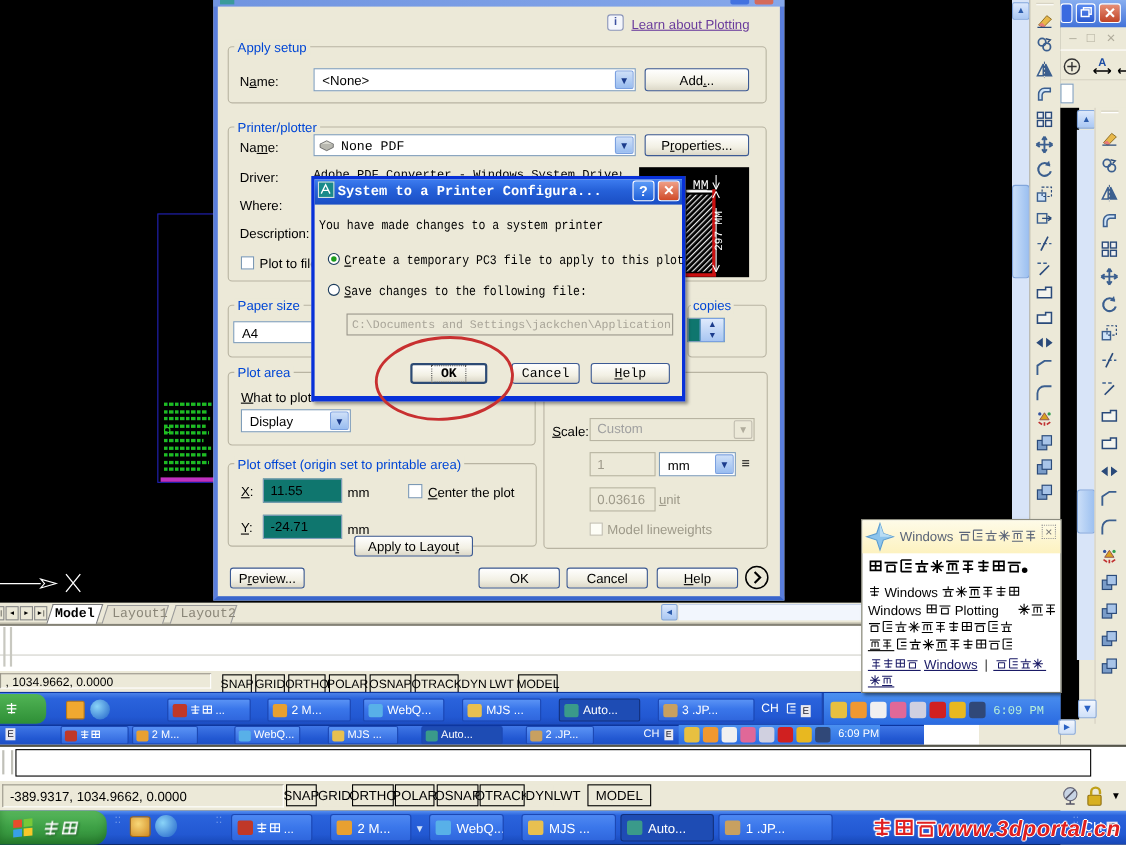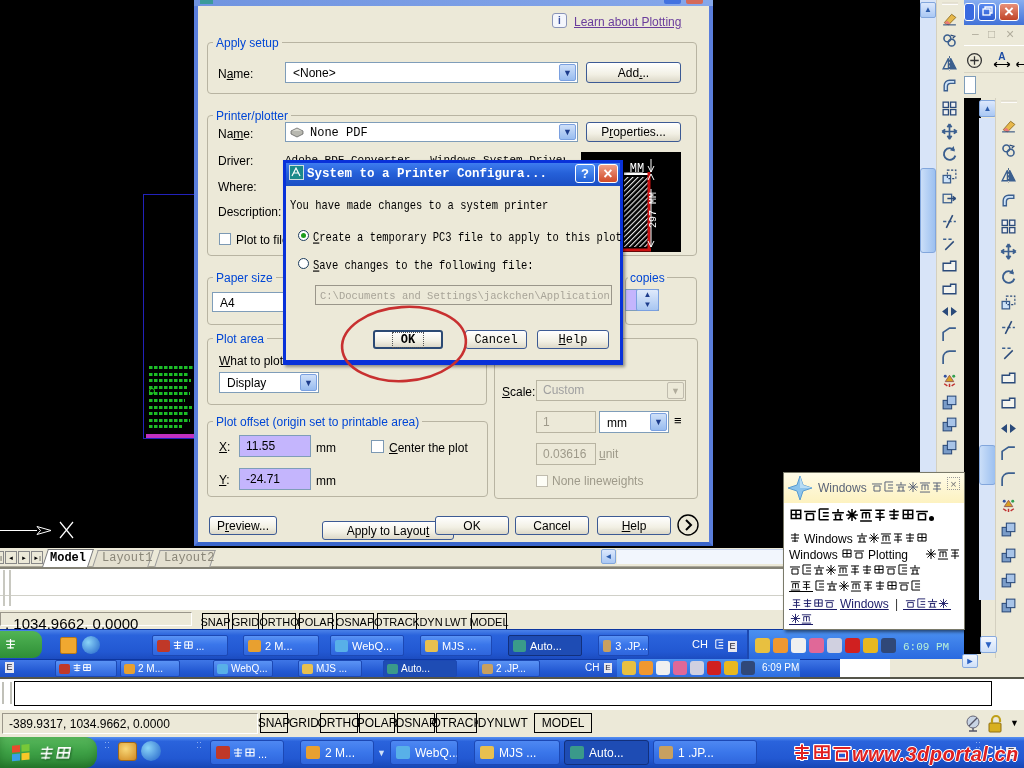--- a/index.html
+++ b/index.html
@@ -1,21 +1,21 @@
 <!DOCTYPE html>
 <html><head><meta charset="utf-8"><style>
 *{margin:0;padding:0;box-sizing:border-box}
 html,body{width:1024px;height:768px;overflow:hidden}
 body{font-family:"Liberation Sans",sans-serif;background:#000;position:relative}
 .a{position:absolute}
 .beige{background:#ece9d8}
 .lbl{font-size:12px;color:#000}
 .blbl{font-size:12px;color:#0046d5}
 .grp{border:1px solid #b8b4a2;border-radius:4px}
-.tbox{background:#c4b5fd;border:1px solid #7f9db9;font-size:12px;color:#000;padding:2px 0 0 6px}
+.tbox{background:#0f766e;border:1px solid #7f9db9;font-size:12px;color:#000;padding:2px 0 0 6px}
 .dbox{background:#ece9d8;border:1px solid #b8b4a2;font-size:12px;color:#9e9a8a;padding:2px 0 0 6px}
 .xpbtn{background:linear-gradient(180deg,#ffffff 0%,#f2f0e4 60%,#dcd8c8 100%);border:1px solid #3c5a94;border-radius:3px;font-size:12px;color:#000;text-align:center;display:flex;align-items:center;justify-content:center}
 .combo{background:#fff;border:1px solid #7f9db9;font-size:12px;color:#000}
 .carr{position:absolute;right:1px;top:1px;bottom:1px;width:17px;background:linear-gradient(180deg,#cfe0f8,#98bcf0);border:1px solid #7aa0e0;border-radius:2px;display:flex;align-items:center;justify-content:center;color:#1c3c8c;font-size:9px}
 .carrg{background:#ece9d8;border:1px solid #c0bcae;color:#b0ac9c}
 u{text-decoration:underline}
 .mono{font-family:"Liberation Mono",monospace}
 .sb{border:1px solid #000;font-size:11px;display:flex;align-items:center;justify-content:center;background:#ece9d8;color:#000}
 .tbtn{position:absolute;height:22px;top:3px;background:linear-gradient(180deg,#5a93f5 0%,#3a76ea 45%,#2f66dd 100%);border:1px solid #1c48b4;border-radius:2px;color:#fff;font-size:11px;display:flex;align-items:center;padding-left:4px;overflow:hidden;white-space:nowrap}
 .tbtn.on{background:#1e4cb4;border-color:#12307c}
@@ -108,23 +108,23 @@
 <div class="a lbl" style="left:316px;top:474px">mm</div>
 <div class="a grp" style="left:494px;top:338px;width:204px;height:161px"></div>
 <div class="a lbl" style="left:502px;top:385px"><u>S</u>cale:</div>
 <div class="a dbox" style="left:536px;top:380px;width:150px;height:21px;color:#a0a0a0">Custom<span class="carr carrg">▼</span></div>
 <div class="a dbox" style="left:536px;top:411px;width:60px;height:22px;padding-top:3px">1</div>
 <div class="a combo" style="left:599px;top:411px;width:70px;height:22px;padding:4px 0 0 7px">mm<span class="carr">▼</span></div>
 <div class="a" style="left:674px;top:413px;font-size:13px;color:#000">≡</div>
 <div class="a dbox" style="left:536px;top:443px;width:60px;height:22px;padding-top:3px">0.03616</div>
 <div class="a" style="left:599px;top:447px;font-size:12px;color:#9e9a8a"><u>u</u>nit</div>
 <div class="a" style="left:536px;top:475px;width:12px;height:12px;background:#fdfdf6;border:1px solid #c0bcae"></div>
-<div class="a" style="left:552px;top:474px;font-size:12px;color:#9e9a8a">None lineweights</div>
+<div class="a" style="left:552px;top:474px;font-size:12px;color:#9e9a8a">Model lineweights</div>
 <div class="a xpbtn" style="left:209px;top:516px;width:68px;height:19px">P<u>r</u>eview...</div>
-<div class="a xpbtn" style="left:322px;top:521px;width:132px;height:19px">Apply to Layou<u>t</u></div>
+<div class="a xpbtn" style="left:322px;top:487px;width:108px;height:19px">Apply to Layou<u>t</u></div>
 <div class="a xpbtn" style="left:435px;top:516px;width:74px;height:19px">OK</div>
 <div class="a xpbtn" style="left:515px;top:516px;width:74px;height:19px">Cancel</div>
 <div class="a xpbtn" style="left:597px;top:516px;width:74px;height:19px"><u>H</u>elp</div>
 <svg class="a" style="left:676px;top:513px" width="24" height="24" viewBox="0 0 24 24">
     <circle cx="12" cy="12" r="10" fill="none" stroke="#000" stroke-width="1.4"></circle>
     <path d="M10 7 L15 12 L10 17" fill="none" stroke="#000" stroke-width="2"></path>
   </svg>
 <div class="a" style="left:283px;top:160px;width:340px;height:205px;background:#ece9d8;border:3px solid #0831d9;border-bottom:5px solid #0831d9;box-shadow:2px 2px 3px rgba(0,0,0,.4)"></div>
 <div class="a" style="left:286px;top:163px;width:334px;height:23px;background:linear-gradient(180deg,#3d7cf0 0%,#2560d8 45%,#1a4ec4 100%)"></div>
 <div class="a" style="left:289px;top:165px;width:15px;height:15px;background:#1a8a8a;border:1px solid #d0e0e0"></div>
@@ -365,21 +365,21 @@
 <div class="a" style="left:31px;top:551px;width:12px;height:13px;background:#ece9d8;border:1px solid #888;font-size:6px;text-align:center;line-height:12px;color:#000">►|</div>
 <div class="a" style="left:45px;top:549px;width:46px;height:18px;background:#fff;border:1px solid #777;border-bottom:0;transform:skewX(-18deg);"></div>
 <div class="a mono" style="left:50px;top:551px;font-size:12px;font-weight:bold;color:#000">Model</div>
 <div class="a" style="left:95px;top:550px;width:56px;height:17px;background:#e4e0d0;border:1px solid #999;border-bottom:0;transform:skewX(-18deg)"></div>
 <div class="a mono" style="left:102px;top:551px;font-size:12px;color:#8a8678">Layout1</div>
 <div class="a" style="left:157px;top:550px;width:56px;height:17px;background:#e4e0d0;border:1px solid #999;border-bottom:0;transform:skewX(-18deg)"></div>
 <div class="a mono" style="left:164px;top:551px;font-size:12px;color:#8a8678">Layout2</div>
 <div class="a" style="left:601px;top:549px;width:15px;height:15px;background:linear-gradient(180deg,#dce8fc,#aac8f4);border:1px solid #82a6dc;border-radius:2px;color:#2c5cac;font-size:8px;text-align:center;line-height:13px">◄</div>
 <div class="a" style="left:617px;top:549px;width:347px;height:15px;background:#f2f6fd;border-top:1px solid #c8d4ec"></div>
 <div class="a beige" style="left:0;top:610px;width:964px;height:22px"></div>
-<div class="a" style="left:0;top:612px;width:192px;height:14px;border:1px solid;border-color:#9a968a #fff #fff #9a968a;font-size:15px;color:#000;padding:2px 0 0 4px;font-family:'Liberation Sans'">,  1034.9662,  0.0000</div>
+<div class="a" style="left:0;top:612px;width:192px;height:14px;border:1px solid;border-color:#9a968a #fff #fff #9a968a;font-size:11px;color:#000;padding:2px 0 0 4px;font-family:'Liberation Sans'">,  1034.9662,  0.0000</div>
 <div class="a sb" style="left:202px;top:613px;width:27px;height:17px;">SNAP</div>
 <div class="a sb" style="left:232px;top:613px;width:27px;height:17px;">GRID</div>
 <div class="a sb" style="left:262px;top:613px;width:34px;height:17px;">ORTHO</div>
 <div class="a sb" style="left:299px;top:613px;width:34px;height:17px;">POLAR</div>
 <div class="a sb" style="left:336px;top:613px;width:38px;height:17px;">OSNAP</div>
 <div class="a sb" style="left:377px;top:613px;width:40px;height:17px;">OTRACK</div>
 <div class="a sb" style="left:419px;top:613px;width:24px;height:17px;border:none;">DYN</div>
 <div class="a sb" style="left:444px;top:613px;width:24px;height:17px;border:none;">LWT</div>
 <div class="a sb" style="left:471px;top:613px;width:36px;height:17px;">MODEL</div>
 <div class="a" style="left:0;top:629px;width:964px;height:30px;background:linear-gradient(180deg,#4b82e9 0%,#2a63dc 18%,#2258d2 75%,#1c4cc0 100%);border-top:1px solid #0c36a0"></div>
@@ -389,21 +389,21 @@
   </svg>
 <div class="a" style="left:60px;top:637px;width:17px;height:17px;background:#f0a830;border:1px solid #b87818;border-radius:2px"></div>
 <div class="a" style="left:82px;top:636px;width:18px;height:18px;border-radius:50%;background:radial-gradient(circle at 35% 35%,#8ad4f8,#2060c8)"></div>
 <div class="a tbtn" style="left:152px;width:76px;top:635px;height:21px">
     <span style="display:inline-block;width:13px;height:12px;background:#c03828;margin-right:4px;border-radius:2px"></span>
   </div>
 <div class="a tbtn" style="left:243px;width:76px;top:635px;height:21px"><span style="display:inline-block;width:13px;height:12px;background:#e8a030;margin-right:4px;border-radius:2px"></span>2 M...</div>
 <div class="a tbtn" style="left:330px;width:74px;top:635px;height:21px"><span style="display:inline-block;width:13px;height:12px;background:#58b0e8;margin-right:4px;border-radius:2px"></span>WebQ...</div>
 <div class="a tbtn" style="left:420px;width:72px;top:635px;height:21px"><span style="display:inline-block;width:13px;height:12px;background:#e8c050;margin-right:4px;border-radius:2px"></span>MJS ...</div>
 <div class="a tbtn on" style="left:508px;width:74px;top:635px;height:21px"><span style="display:inline-block;width:13px;height:12px;background:#3a9a8a;margin-right:4px;border-radius:2px"></span>Auto...</div>
-<div class="a tbtn" style="left:598px;width:51px;top:635px;height:21px"><span style="display:inline-block;width:13px;height:12px;background:#c8a060;margin-right:4px;border-radius:2px"></span>3 .JP...</div>
+<div class="a tbtn" style="left:598px;width:88px;top:635px;height:21px"><span style="display:inline-block;width:13px;height:12px;background:#c8a060;margin-right:4px;border-radius:2px"></span>3 .JP...</div>
 <svg width="22" height="11" viewBox="0 0 22 11" style="position:absolute;left:172px;top:640px;" class="">
     <path d="M1 2 H9 M5 0 V9 M1 5 H9 M2 8 H8" transform="translate(0.88,0.88) scale(0.924)" fill="none" stroke="#fff" stroke-width="1.08"></path>
     <path d="M1 1 H9 V8 H1 Z M1 4.5 H9 M5 1 V8" transform="translate(11.88,0.88) scale(0.924)" fill="none" stroke="#fff" stroke-width="1.08"></path>
   </svg>
 <div class="a" style="left:196px;top:641px;color:#fff;font-size:10px">...</div>
 <div class="a" style="left:692px;top:638px;color:#fff;font-size:11px">CH</div>
 <svg width="11" height="11" viewBox="0 0 11 11" style="position:absolute;left:714px;top:639px;" class="">
     <path d="M1 0 V9 M1 0 H9 M1 9 H9 M4 3 H9 M4 6 H9" transform="translate(0.88,0.88) scale(0.924)" fill="none" stroke="#fff" stroke-width="1.08"></path>
   </svg>
 <div class="a" style="left:728px;top:641px;width:9px;height:11px;background:#e8e8f0;color:#223;font-size:9px;text-align:center;line-height:11px">E</div>

